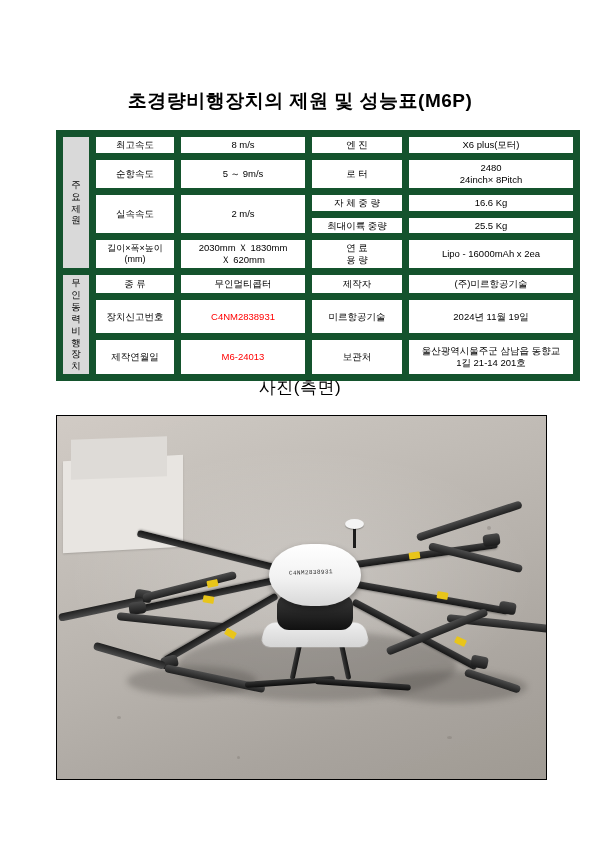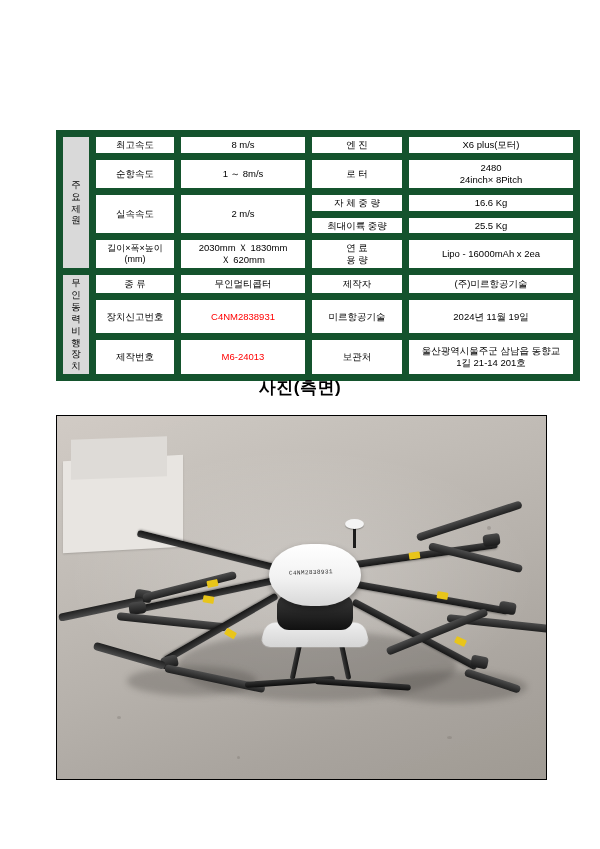--- a/index.html
+++ b/index.html
@@ -82,21 +82,21 @@
   .small-note {
     font-size: 9px;
   }
   .photo-title {
     position: absolute;
     left: 0;
     top: 376px;
     width: 600px;
     text-align: center;
     font-size: 17px;
-    font-weight: bold;
+    font-weight: normal;
     letter-spacing: 0.5px;
   }
   .photo-frame {
     position: absolute;
     left: 56px;
     top: 415px;
     width: 489px;
     height: 363px;
     border: 1px solid #000;
     overflow: hidden;
@@ -246,38 +246,39 @@
     background: rgba(60,58,55,0.28);
     border-radius: 50%;
     filter: blur(3px);
   }
 </style>
 </head>
 <body>
 
 <div class="page">
 
+  <div class="doc-title">초경량비행장치의 제원 및 성능표(M6P)</div>
 
   <table class="spec">
     <tbody>
       <tr class="rowh-22">
         <td class="vert-label shade" rowspan="5">
           <span>주</span>
           <span>요</span>
           <span>제</span>
           <span>원</span>
         </td>
         <td class="c-label">최고속도</td>
         <td class="c-val">8 m/s</td>
         <td class="c-label2">엔  진</td>
         <td class="c-val2">X6 plus(모터)</td>
       </tr>
       <tr class="rowh-28">
         <td>순항속도</td>
-        <td>1 ～ 8m/s</td>
+        <td>5 ～ 9m/s</td>
         <td>로  터</td>
         <td>
           <div>2480</div>
           <div>24inch× 8Pitch</div>
         </td>
       </tr>
       <tr class="rowh-22">
         <td rowspan="2">실속속도</td>
         <td rowspan="2">2 m/s</td>
         <td>자 체 중 량</td>
@@ -318,21 +319,21 @@
         <td>제작자</td>
         <td>(주)미르항공기술</td>
       </tr>
       <tr class="rowh-38">
         <td>장치신고번호</td>
         <td class="red">C4NM2838931</td>
         <td>미르항공기술</td>
         <td>2024년 11월 19일</td>
       </tr>
       <tr class="rowh-38">
-        <td>제작번호</td>
+        <td>제작연월일</td>
         <td class="red">M6-24013</td>
         <td>보관처</td>
         <td>
           <div>울산광역시울주군 삼남읍 동향교</div>
           <div>1길 21-14 201호</div>
         </td>
       </tr>
     </tbody>
   </table>
 

